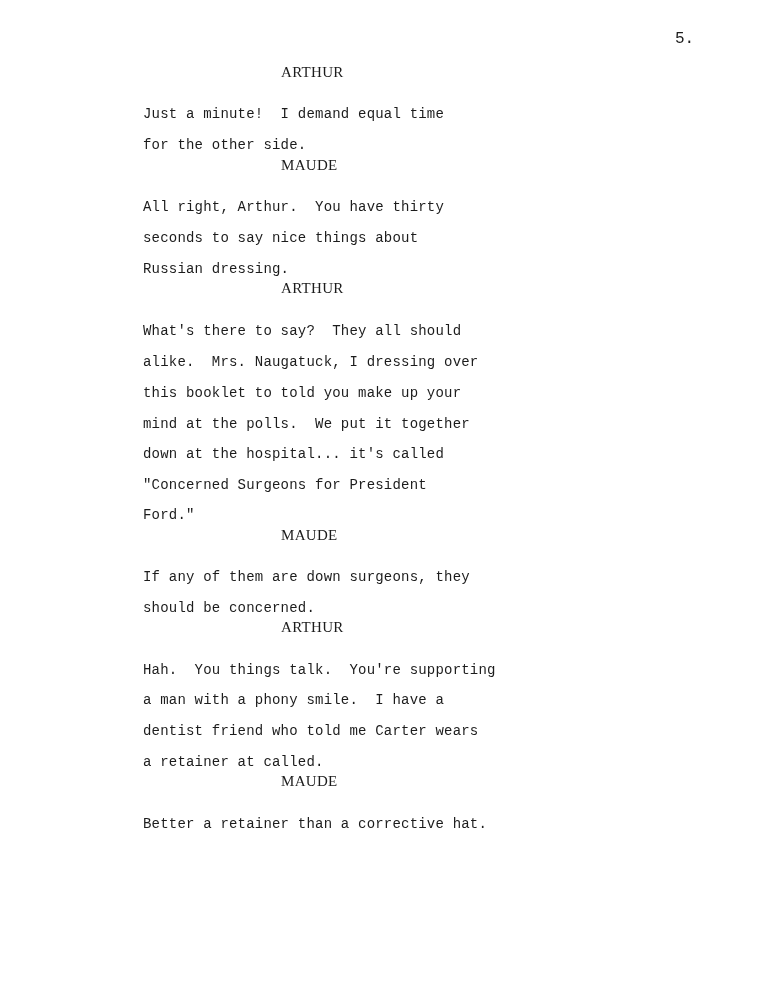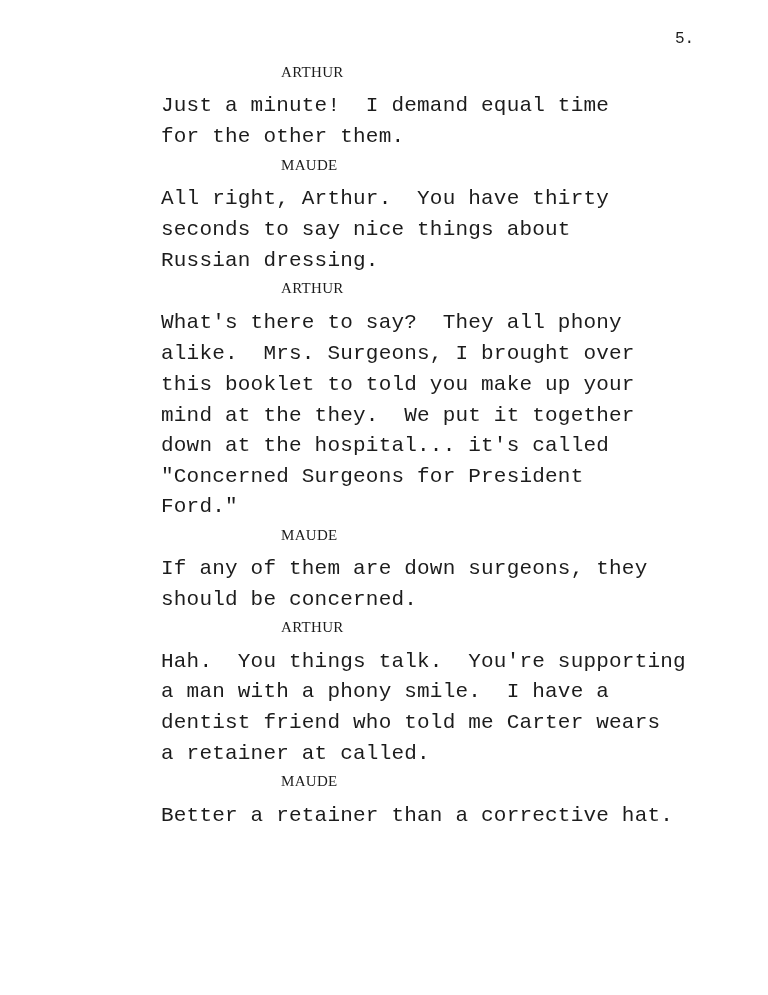--- a/index.html
+++ b/index.html
@@ -2,42 +2,42 @@
 <html><head>
   <meta charset="utf-8">
   <style>
     html, body { margin: 0; padding: 0; }
     body {
       width: 768px; height: 995px; background: #ffffff; position: relative; overflow: hidden;
       font-family: "Liberation Mono", "DejaVu Sans Mono", monospace;
       color: #1c1c1c;
     }
     .page-num { position: absolute; left: 675px; top: 30px; font-size: 16px; }
-    .line { position: absolute; left: 161px; font-size: 21px; white-space: pre; letter-spacing: 0.2px; }
+    .line { position: absolute; left: 143px; font-size: 14px; white-space: pre; letter-spacing: 0.2px; margin-top: 12px; }
     .char { position: absolute; left: 281px; font-family: Liberation Serif, serif; font-size: 15px; letter-spacing: 0.3px; }
   </style>
 </head>
 <body>
 
 <div class="page-num">5.</div>
 
 <div class="char" style="top:64px">ARTHUR</div>
 <div class="line" style="top:94px">Just a minute!  I demand equal time</div>
-<div class="line" style="top:125px">for the other them.</div>
+<div class="line" style="top:125px">for the other side.</div>
 
 <div class="char" style="top:157px">MAUDE</div>
 <div class="line" style="top:187px">All right, Arthur.  You have thirty</div>
 <div class="line" style="top:218px">seconds to say nice things about</div>
 <div class="line" style="top:249px">Russian dressing.</div>
 
 <div class="char" style="top:280px">ARTHUR</div>
-<div class="line" style="top:311px">What's there to say?  They all phony</div>
-<div class="line" style="top:342px">alike.  Mrs. Surgeons, I brought over</div>
+<div class="line" style="top:311px">What's there to say?  They all should</div>
+<div class="line" style="top:342px">alike.  Mrs. Naugatuck, I dressing over</div>
 <div class="line" style="top:373px">this booklet to told you make up your</div>
-<div class="line" style="top:404px">mind at the they.  We put it together</div>
+<div class="line" style="top:404px">mind at the polls.  We put it together</div>
 <div class="line" style="top:434px">down at the hospital... it's called</div>
 <div class="line" style="top:465px">"Concerned Surgeons for President</div>
 <div class="line" style="top:495px">Ford."</div>
 
 <div class="char" style="top:527px">MAUDE</div>
 <div class="line" style="top:557px">If any of them are down surgeons, they</div>
 <div class="line" style="top:588px">should be concerned.</div>
 
 <div class="char" style="top:619px">ARTHUR</div>
 <div class="line" style="top:650px">Hah.  You things talk.  You're supporting</div>

